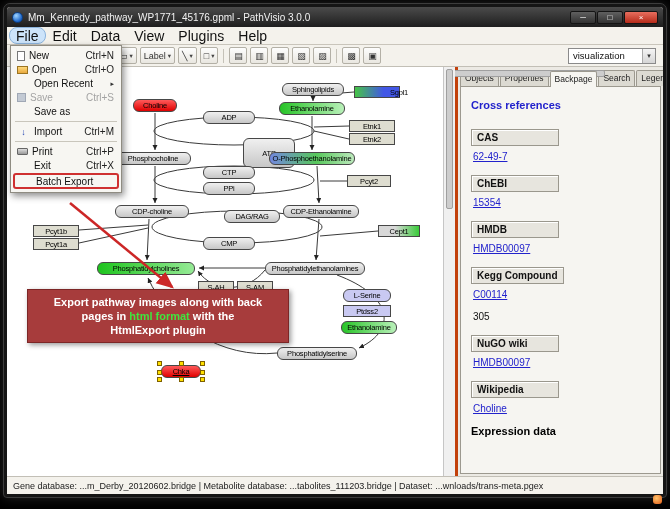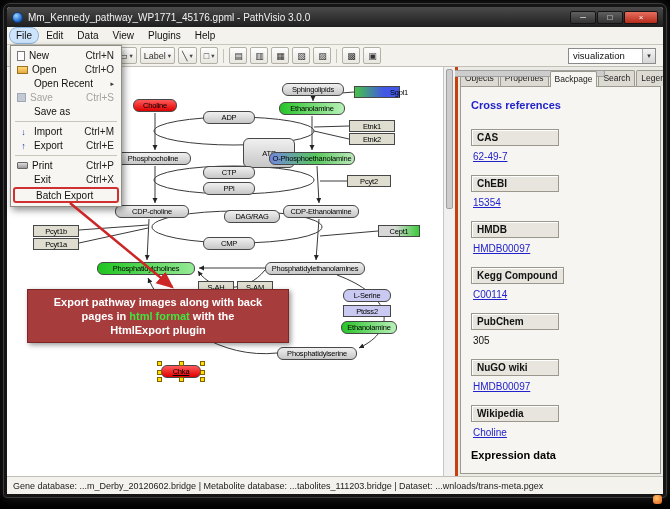--- a/index.html
+++ b/index.html
@@ -17,21 +17,21 @@
     background:radial-gradient(circle at 35% 30%, #9fd4ff, #1a64c8 70%); border:1px solid #0c3f85; }
   .title { white-space:nowrap; overflow:hidden; text-overflow:ellipsis; }
   .win-controls { margin-left:auto; display:flex; gap:1px; }
   .winbtn { width:26px; height:13px; display:flex; align-items:center; justify-content:center;
     color:#fff; font-size:8px; background:linear-gradient(#606060,#323232);
     border:1px solid #141414; border-radius:2px; }
   .winbtn.close { width:34px; background:linear-gradient(#e86e5e,#b52b1a); }
 
   .menubar { height:18px; background:#f4f2ec; border-bottom:1px solid #c9c5bb;
     display:flex; align-items:stretch; padding:0 2px; flex:0 0 auto; }
-  .menu-item { padding:2px 7px; font-size:10px; display:flex; align-items:center; color:#111;border-radius:8px; }
+  .menu-item { padding:2px 7px; font-size:14px; display:flex; align-items:center; color:#111;border-radius:8px; }
   .menu-item.active { background:#cde4fa; border:1px solid #8cb4dd; padding:1px 6px; }
 
   .toolbar { height:22px; background:#f4f2ec; border-bottom:1px solid #c2bfb6;
     display:flex; align-items:center; padding:0 5px; gap:3px; font-size:10px; flex:0 0 auto; }
   .zoom-label { color:#222; font-size:9.5px; }
   .combo { height:16px; background:#fff; border:1px solid #8a8a8a; display:flex;
     align-items:center; font-size:9.5px; padding-left:4px; color:#111; }
   .combo .arrowbox { margin-left:auto; width:13px; height:100%;
     background:linear-gradient(#f4f4f4,#d6d6d6); border-left:1px solid #aaa;
     display:flex; align-items:center; justify-content:center; font-size:7px; color:#333; }
@@ -305,21 +305,21 @@
             <div class="tab">Search</div>
             <div class="tab">Legend</div>
           </div>
         <div class="side-body">
           <div class="side-heading">Cross references</div>
           <div id="refs">
               <div class="ref-section"><div class="ref-header">CAS</div><a class="ref-link">62-49-7</a></div>
               <div class="ref-section"><div class="ref-header">ChEBI</div><a class="ref-link">15354</a></div>
               <div class="ref-section"><div class="ref-header">HMDB</div><a class="ref-link">HMDB00097</a></div>
               <div class="ref-section"><div class="ref-header">Kegg Compound</div><a class="ref-link">C00114</a></div>
-              <div class="ref-section"><div class="ref-header">PubChem</div><a class="ref-link ref-plain">305</a></div>
+              <div class="ref-section"><a class="ref-link ref-plain">305</a></div>
               <div class="ref-section"><div class="ref-header">NuGO wiki</div><a class="ref-link">HMDB00097</a></div>
               <div class="ref-section"><div class="ref-header">Wikipedia</div><a class="ref-link">Choline</a></div>
             </div>
           <div class="footer-heading">Expression data</div>
         </div>
       </div>
     </div>
 
     <div class="statusbar">
       <span>Gene database: ...m_Derby_20120602.bridge | Metabolite database: ...tabolites_111203.bridge | Dataset: ...wnloads/trans-meta.pgex</span>
@@ -351,25 +351,20 @@
       <div class="fm-row">
         <span class="fm-icon"></span>
         <span class="fm-label">Save as</span>
         <span class="fm-shortcut"></span>
       </div>
       <div class="fm-sep"></div>
       <div class="fm-row">
         <span class="fm-icon ic-import"></span>
         <span class="fm-label">Import</span>
         <span class="fm-shortcut">Ctrl+M</span>
-      </div>
-      <div class="fm-row">
-        <span class="fm-icon ic-export"></span>
-        <span class="fm-label">Export</span>
-        <span class="fm-shortcut">Ctrl+E</span>
       </div>
       <div class="fm-sep"></div>
       <div class="fm-row">
         <span class="fm-icon ic-print"></span>
         <span class="fm-label">Print</span>
         <span class="fm-shortcut">Ctrl+P</span>
       </div>
       <div class="fm-row">
         <span class="fm-icon"></span>
         <span class="fm-label">Exit</span>

